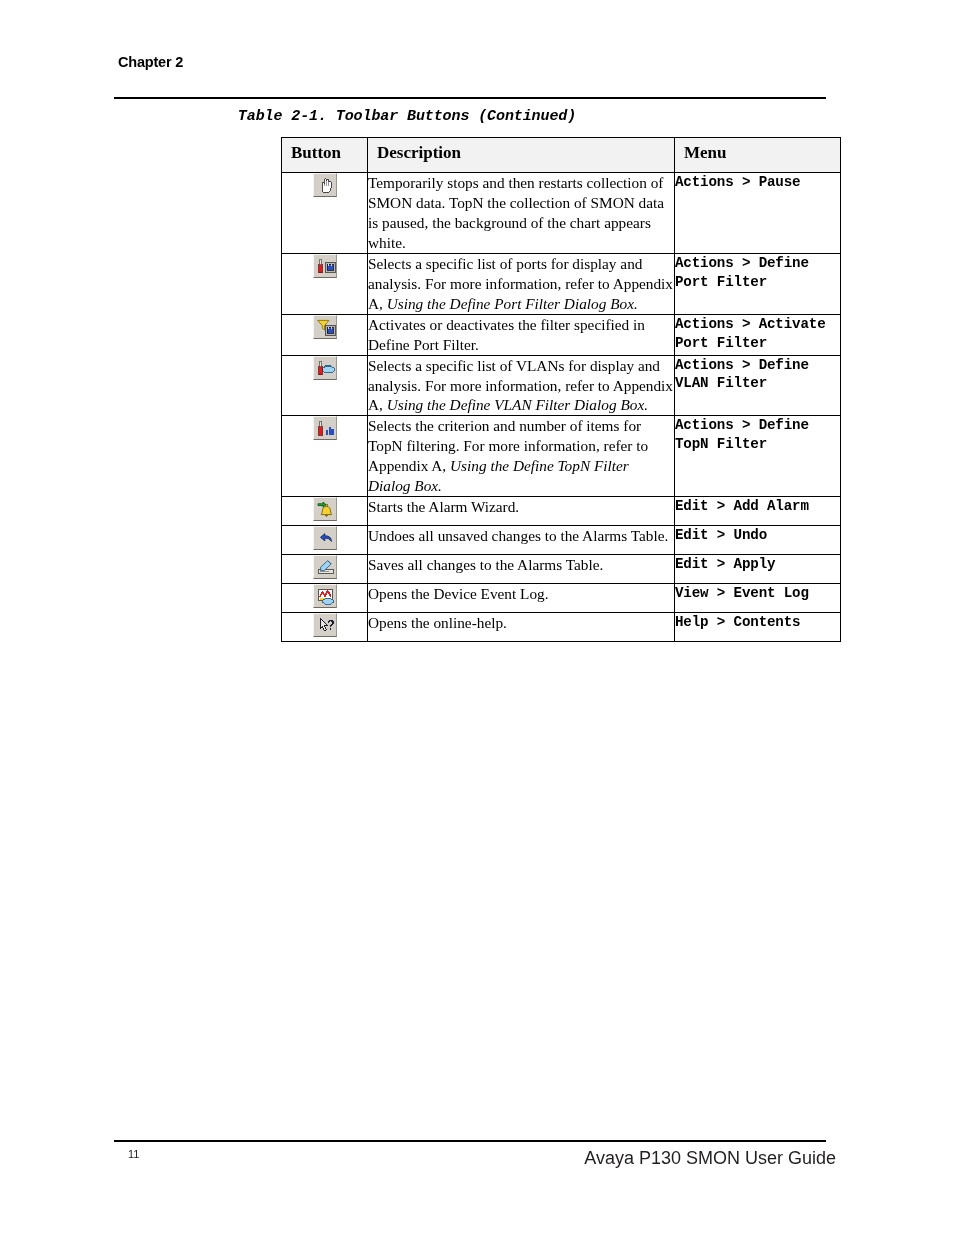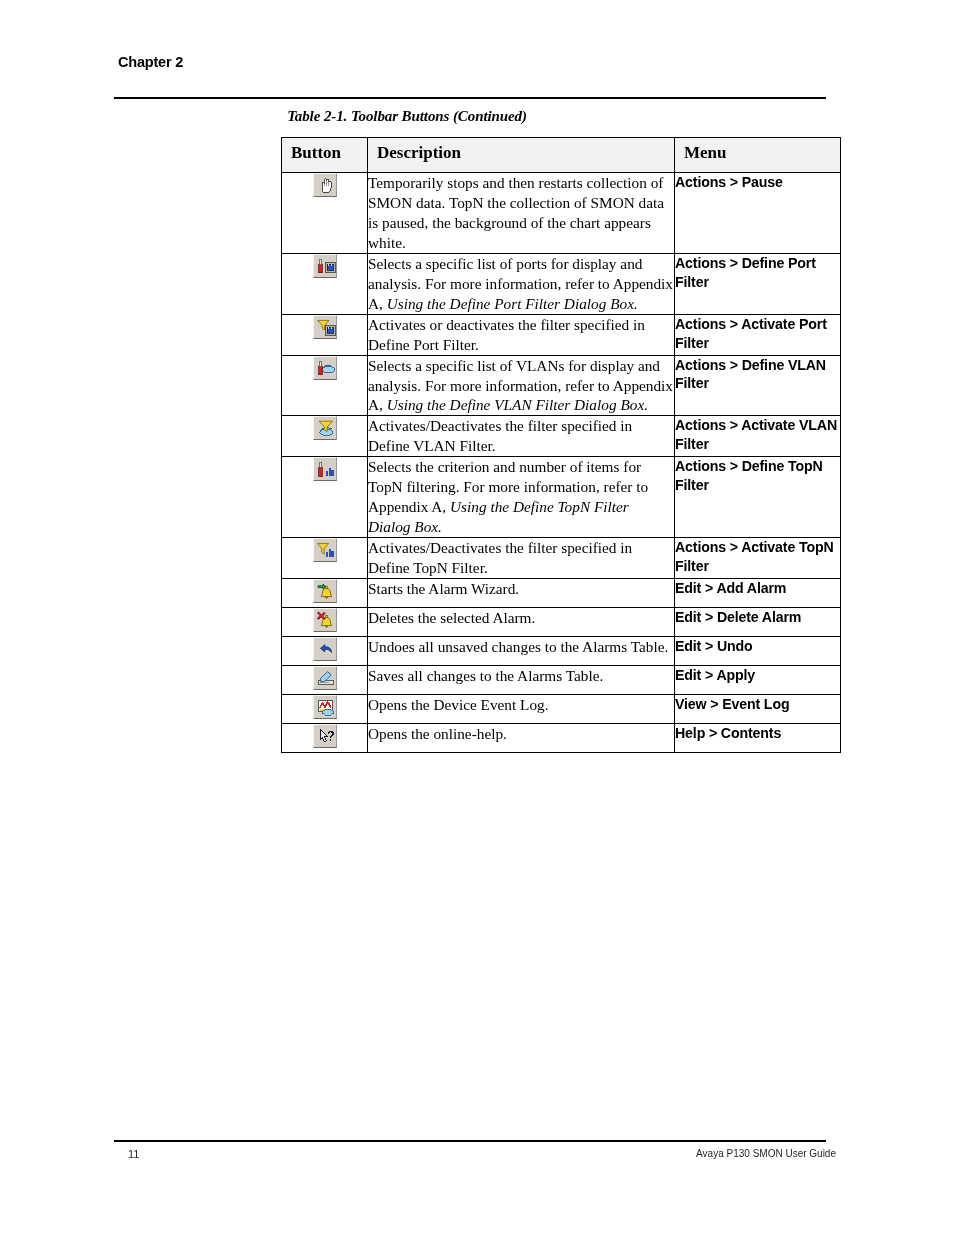--- a/index.html
+++ b/index.html
@@ -43,21 +43,21 @@
 
   
   .table-caption {
     position: absolute;
     left: 0;
     top: 108px;
     width: 786px;
     text-align: center;
     padding-left: 28px;
     box-sizing: border-box;
-    font-family: Liberation Serif, serif;
+    font-family: Liberation Mono, monospace;
     font-weight: bold;
     font-style: italic;
     font-size: 15px;
     letter-spacing: -0.1px;
   }
 
   
   .tbl-wrap {
     position: absolute;
     left: 281px;
@@ -93,21 +93,21 @@
     padding: 9px 0 10px 0;
   }
   td.cell-desc {
     padding: 9px 14px 10px 10px;
     font-size: 15.3px;
     line-height: 1.305;
     font-family: "Liberation Serif", serif;
   }
   td.cell-menu {
     padding: 9px 8px 10px 9px;
-    font-family: Liberation Sans, sans-serif;
+    font-family: Liberation Mono, monospace;
     font-weight: bold;
     font-size: 14.2px;
     line-height: 1.33;
     letter-spacing: -0.15px;
     margin-top: 12px;
   }
   .em {
     font-style: italic;
   }
 
@@ -142,21 +142,21 @@
     top: 1148px;
     font-family: "Liberation Sans", sans-serif;
     font-size: 11px;
     color: #231f20;
   }
   .foot-title {
     position: absolute;
     right: 118px;
     top: 1148px;
     font-family: "Liberation Sans", sans-serif;
-    font-size: 10px;
+    font-size: 18px;
     color: #231f20;
   }
 </style>
 </head>
 <body>
 
 <div class="page">
 
   <div class="chapter-head">Chapter 2</div>
   <div class="head-rule"></div>
@@ -214,70 +214,41 @@
                   <ellipse cx="14.6" cy="12.6" rx="6.2" ry="3.3" fill="#9fd3f2" stroke="#2a5f8a" stroke-width="0.9"></ellipse>
                   <path d="M9.6 10.2 Q13 6.6 17.6 9.2" fill="none" stroke="#2a5f8a" stroke-width="1.1"></path>
                   <rect x="4.6" y="9.4" width="3.4" height="8.2" fill="#d42020" stroke="#6b1010" stroke-width="0.8"></rect>
                   <rect x="5.5" y="4.6" width="1.6" height="5" fill="#e8e4dc" stroke="#5a5a5a" stroke-width="0.8"></rect>
                 </svg></span></td>
             <td class="cell-desc"><span>Selects a specific list of VLANs for display and analysis. For more information, refer to Appendix A, </span><span class="em">Using the Define VLAN Filter Dialog Box.</span></td>
             <td class="cell-menu"><span>Actions &gt; Define VLAN Filter</span></td>
           </tr>
           <tr>
             <td class="cell-button"><span class="btn-ico"><svg width="24" height="24" viewBox="0 0 24 24" shape-rendering="crispEdges">
-                  <ellipse cx="12.4" cy="15.4" rx="6.6" ry="3.2" fill="#9fd3f2" stroke="#2a5f8a" stroke-width="0.9"></ellipse>
-                  <path d="M6.6 13.2 Q11 8.6 17.6 12" fill="none" stroke="#2a5f8a" stroke-width="1.1"></path>
-                  <path d="M5 4.2 L18.4 4.2 L13.2 10 L13.2 14.6 L10.4 12.8 L10.4 10 Z" fill="#f2d230" stroke="#8a7210" stroke-width="0.9" stroke-linejoin="round"></path>
-                </svg></span></td>
-            <td class="cell-desc"><span>Activates/Deactivates the filter specified in Define VLAN Filter.</span></td>
-            <td class="cell-menu"><span>Actions &gt; Activate VLAN Filter</span></td>
-          </tr>
-          <tr>
-            <td class="cell-button"><span class="btn-ico"><svg width="24" height="24" viewBox="0 0 24 24" shape-rendering="crispEdges">
                   <rect x="11.6" y="13" width="2.3" height="5.4" fill="#2a4fbe"></rect>
                   <rect x="14.5" y="10" width="2.3" height="8.4" fill="#2a4fbe"></rect>
                   <rect x="17.4" y="12" width="2.3" height="6.4" fill="#2a4fbe"></rect>
                   <rect x="4.6" y="9.4" width="3.6" height="8.6" fill="#d42020" stroke="#6b1010" stroke-width="0.8"></rect>
                   <rect x="5.6" y="4.6" width="1.6" height="5" fill="#e8e4dc" stroke="#5a5a5a" stroke-width="0.8"></rect>
                 </svg></span></td>
             <td class="cell-desc"><span>Selects the criterion and number of items for TopN filtering. For more information, refer to Appendix A, </span><span class="em">Using the Define TopN Filter Dialog Box.</span></td>
             <td class="cell-menu"><span>Actions &gt; Define TopN Filter</span></td>
           </tr>
           <tr>
             <td class="cell-button"><span class="btn-ico"><svg width="24" height="24" viewBox="0 0 24 24" shape-rendering="crispEdges">
-                  <rect x="11.6" y="13" width="2.3" height="5.4" fill="#2a4fbe"></rect>
-                  <rect x="14.5" y="10" width="2.3" height="8.4" fill="#2a4fbe"></rect>
-                  <rect x="17.4" y="12" width="2.3" height="6.4" fill="#2a4fbe"></rect>
-                  <path d="M3.4 4.4 L14.6 4.4 L10.2 9.8 L10.2 15.4 L7.8 13.4 L7.8 9.8 Z" fill="#f2d230" stroke="#8a7210" stroke-width="0.9" stroke-linejoin="round"></path>
-                </svg></span></td>
-            <td class="cell-desc"><span>Activates/Deactivates the filter specified in Define TopN Filter.</span></td>
-            <td class="cell-menu"><span>Actions &gt; Activate TopN Filter</span></td>
-          </tr>
-          <tr>
-            <td class="cell-button"><span class="btn-ico"><svg width="24" height="24" viewBox="0 0 24 24" shape-rendering="crispEdges">
                   <path d="M12.4 8.4 Q16.6 8.4 16.6 14.2 L17.6 16.6 L7.2 16.6 L8.2 14.2 Q8.2 8.4 12.4 8.4 Z" fill="#f2d230" stroke="#7a6408" stroke-width="0.9" stroke-linejoin="round"></path>
                   <rect x="11.4" y="6.8" width="2" height="1.8" fill="#f2d230" stroke="#7a6408" stroke-width="0.8"></rect>
                   <path d="M10.8 17 Q12.4 19.4 14 17 Z" fill="#f2d230" stroke="#7a6408" stroke-width="0.8"></path>
                   <path d="M4 5.6 L9 5.6 L9 4 L12 6.6 L9 9.2 L9 7.6 L4 7.6 Z" fill="#1f9c30" stroke="#0d5c18" stroke-width="0.8" stroke-linejoin="round"></path>
                 </svg></span></td>
             <td class="cell-desc"><span>Starts the Alarm Wizard.</span></td>
             <td class="cell-menu"><span>Edit &gt; Add Alarm</span></td>
           </tr>
           <tr>
             <td class="cell-button"><span class="btn-ico"><svg width="24" height="24" viewBox="0 0 24 24" shape-rendering="crispEdges">
-                  <path d="M12.4 8.4 Q16.6 8.4 16.6 14.2 L17.6 16.6 L7.2 16.6 L8.2 14.2 Q8.2 8.4 12.4 8.4 Z" fill="#f2d230" stroke="#7a6408" stroke-width="0.9" stroke-linejoin="round"></path>
-                  <rect x="11.4" y="6.8" width="2" height="1.8" fill="#f2d230" stroke="#7a6408" stroke-width="0.8"></rect>
-                  <path d="M10.8 17 Q12.4 19.4 14 17 Z" fill="#f2d230" stroke="#7a6408" stroke-width="0.8"></path>
-                  <path d="M3.4 3.6 L5.2 3.2 L7.4 6 L9.6 3.4 L11.4 4 L8.8 7 L11.4 9.6 L9.4 10.4 L7.2 7.8 L5 10.2 L3.2 9.4 L5.8 6.8 Z" fill="#d42020" stroke="#7a0c0c" stroke-width="0.7" stroke-linejoin="round"></path>
-                </svg></span></td>
-            <td class="cell-desc"><span>Deletes the selected Alarm.</span></td>
-            <td class="cell-menu"><span>Edit &gt; Delete Alarm</span></td>
-          </tr>
-          <tr>
-            <td class="cell-button"><span class="btn-ico"><svg width="24" height="24" viewBox="0 0 24 24" shape-rendering="crispEdges">
                   <path d="M6.4 10.4 L10.8 6.6 L10.8 8.8 Q17 8.4 17.6 14.4 Q14.8 10.6 10.8 11.2 L10.8 13.8 Z" fill="#2a4fbe" stroke="#15316e" stroke-width="0.9" stroke-linejoin="round"></path>
                 </svg></span></td>
             <td class="cell-desc"><span>Undoes all unsaved changes to the Alarms Table.</span></td>
             <td class="cell-menu"><span>Edit &gt; Undo</span></td>
           </tr>
           <tr>
             <td class="cell-button"><span class="btn-ico"><svg width="24" height="24" viewBox="0 0 24 24" shape-rendering="crispEdges">
                   <rect x="4.2" y="13.4" width="15.4" height="4.4" fill="#e6e3da" stroke="#4a4a4a" stroke-width="0.9"></rect>
                   <rect x="5.8" y="15" width="9" height="1.4" fill="#9a968c"></rect>
                   <path d="M13.8 4.6 L17.2 8 L10.2 14.6 L6.6 14.6 L6.6 11.2 Z" fill="#9fd3f2" stroke="#2a5f8a" stroke-width="0.9" stroke-linejoin="round"></path>

